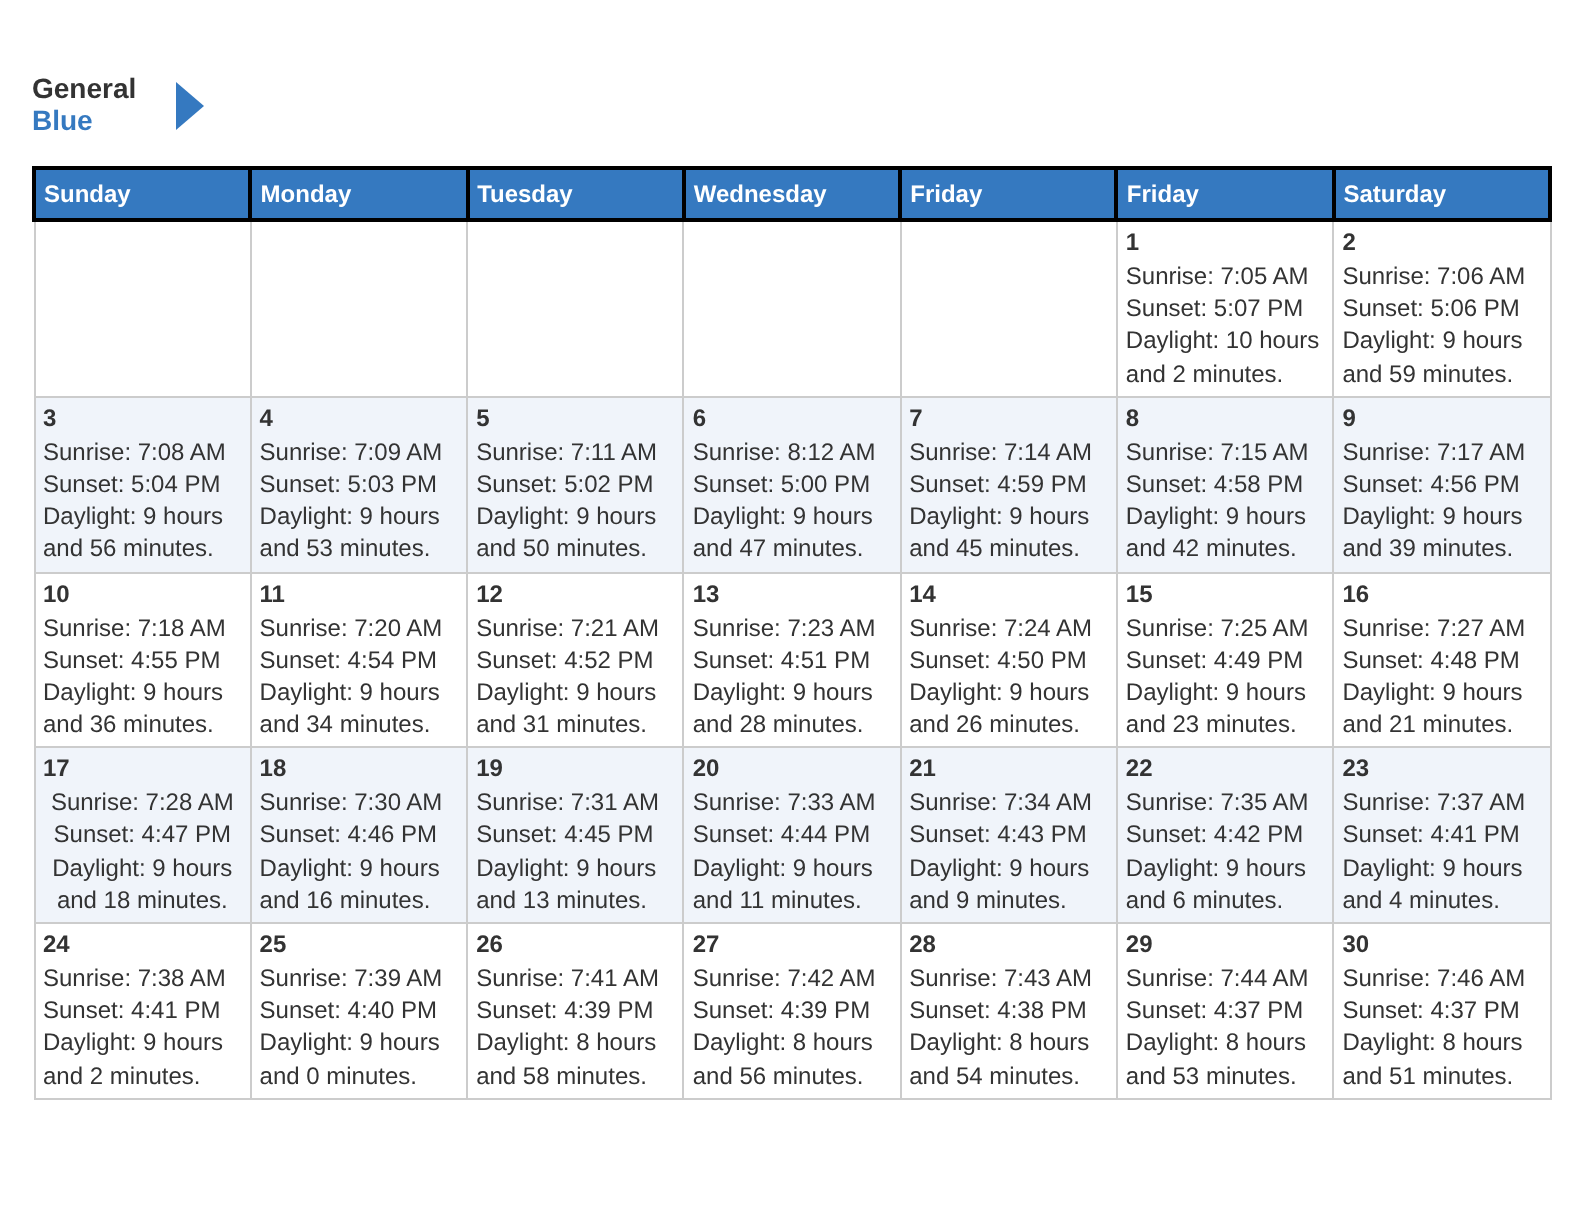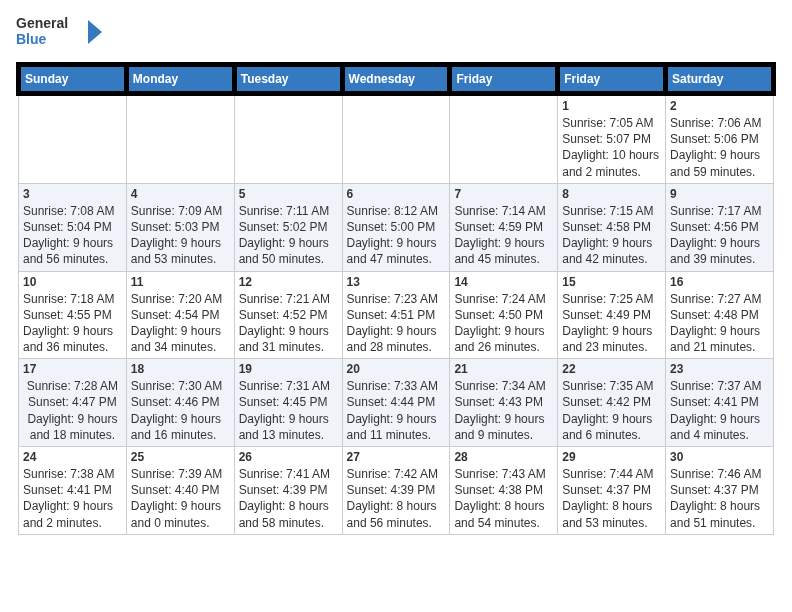--- a/index.html
+++ b/index.html
@@ -5,21 +5,21 @@
     * { margin: 0; padding: 0; box-sizing: border-box; }
     body {
       font-family: Arial, Helvetica, sans-serif;
       background: #fff;
       width: 792px;
       min-height: 612px;
       overflow: hidden;
     }
     .container {
       width: 792px;
-      padding: 12px 16px 10px 16px;
+      padding: 33px 16px 10px 16px;
     }
     .header {
       display: flex;
       justify-content: space-between;
       align-items: flex-start;
       margin-bottom: 10px;
     }
     .logo {
       display: flex;
       align-items: center;
@@ -42,21 +42,21 @@
       border-collapse: collapse;
       table-layout: fixed;
     }
     .calendar-table th {
       background-color: #3579c0;
       color: #fff;
       font-size: 12px;
       font-weight: bold;
       padding: 5px 4px;
       text-align: left;
-      border: 5px solid #000000;
+      border: 2px solid #000000;
     }
     .calendar-table td {
       vertical-align: top;
       border: 1px solid #ccc;
       padding: 3px 4px;
       font-size: 10px;
       color: #333;
       height: 80px;
     }
     .day-number {

